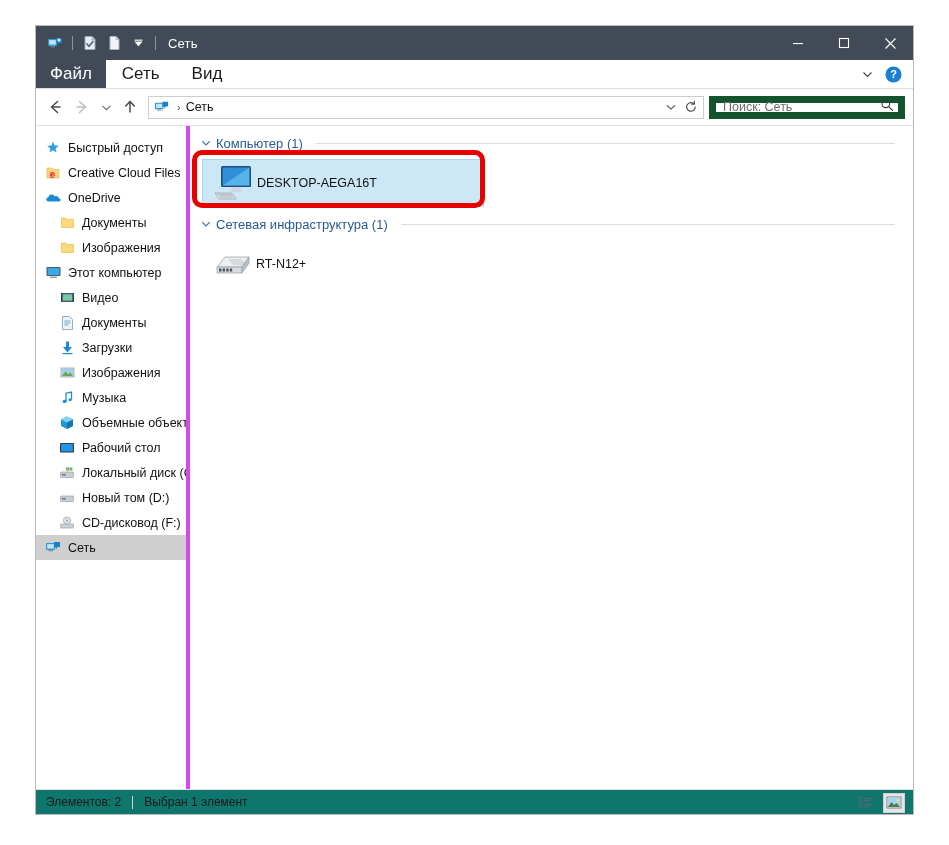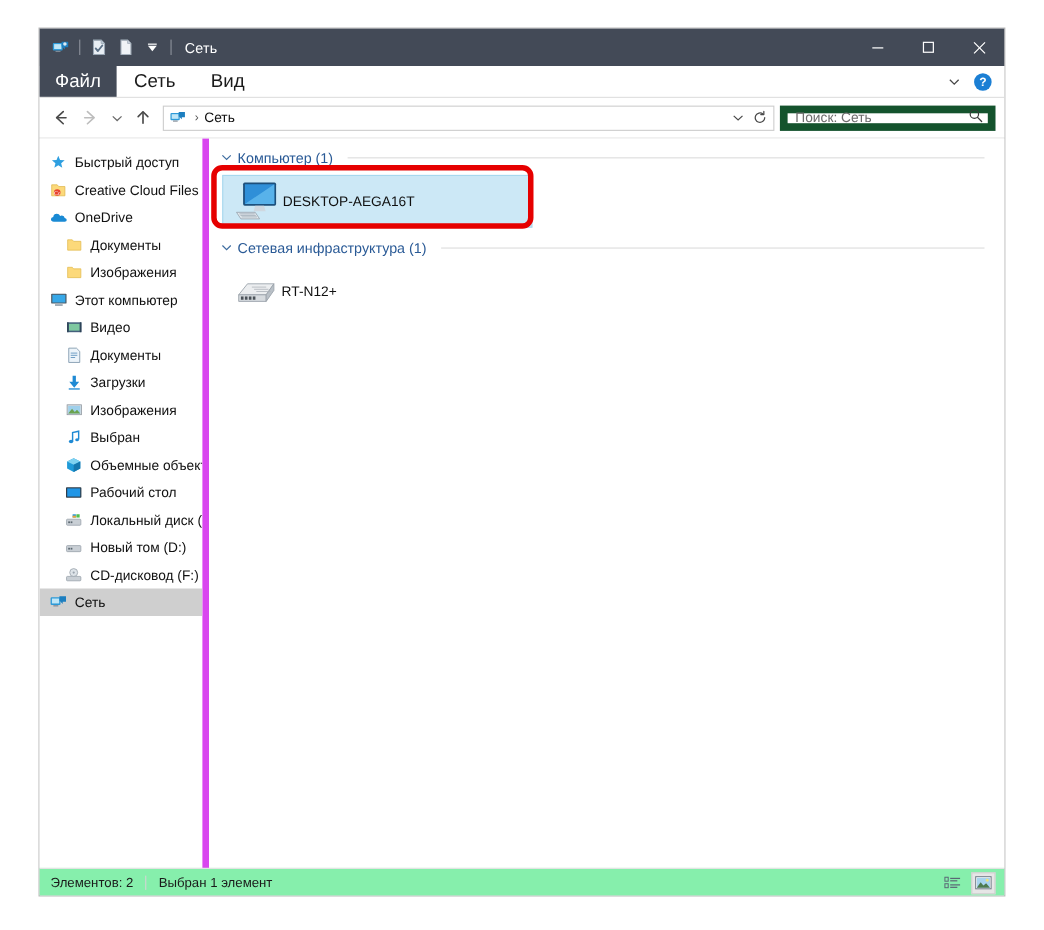--- a/index.html
+++ b/index.html
@@ -157,21 +157,21 @@
   #body {
     flex: 1 1 auto;
     display: flex;
     min-height: 0;
     border-top: 1px solid #e2e2e2;
   }
   #sidebar {
     width: 154px;
     flex: 0 0 154px;
     background: #ffffff;
-    border-right: 6px solid #d946ef;
+    border-right: 4px solid #d946ef;
     padding-top: 9px;
     overflow: hidden;
   }
   .nav-item {
     height: 25px;
     display: flex;
     align-items: center;
     font-size: 12.5px;
     color: #111111;
     white-space: nowrap;
@@ -246,21 +246,21 @@
   }
 
   
   #statusbar {
     height: 25px;
     flex: 0 0 auto;
     border-top: 1px solid #e3e3e3;
     display: flex;
     align-items: center;
     padding: 0 6px 0 10px;
-    background: #86efac;
+    background: #0f766e;
     position: relative;
     text-align: center;
   }
   .status-text {
     font-size: 12px;
     color: #1b1b1b;
     white-space: nowrap;
   }
   .status-sep {
     width: 1px; height: 13px; background: #d4d4d4; margin: 0 11px;
@@ -531,21 +531,21 @@
       </div>
 
       <div class="nav-item indent1">
         <span class="nav-ico">
           <svg width="15" height="15" viewBox="0 0 15 15">
             <path d="M6 11.2 V3.2 L11.5 2 V9.6" fill="none" stroke="#1f8ad4" stroke-width="1.3"></path>
             <ellipse cx="4.6" cy="11.4" rx="2" ry="1.6" fill="#1f8ad4"></ellipse>
             <ellipse cx="10.1" cy="9.8" rx="1.7" ry="1.4" fill="#1f8ad4"></ellipse>
           </svg>
         </span>
-        <span class="nav-label">Выбран</span>
+        <span class="nav-label">Музыка</span>
       </div>
 
       <div class="nav-item indent1">
         <span class="nav-ico">
           <svg width="16" height="16" viewBox="0 0 16 16">
             <path d="M8 1.5 L14 4.5 L14 11 L8 14 L2 11 L2 4.5 Z" fill="#1f9ad8"></path>
             <path d="M8 1.5 L14 4.5 L8 7.5 L2 4.5 Z" fill="#7fd2f0"></path>
             <path d="M8 7.5 L14 4.5 L14 11 L8 14 Z" fill="#1577ad"></path>
           </svg>
         </span>

